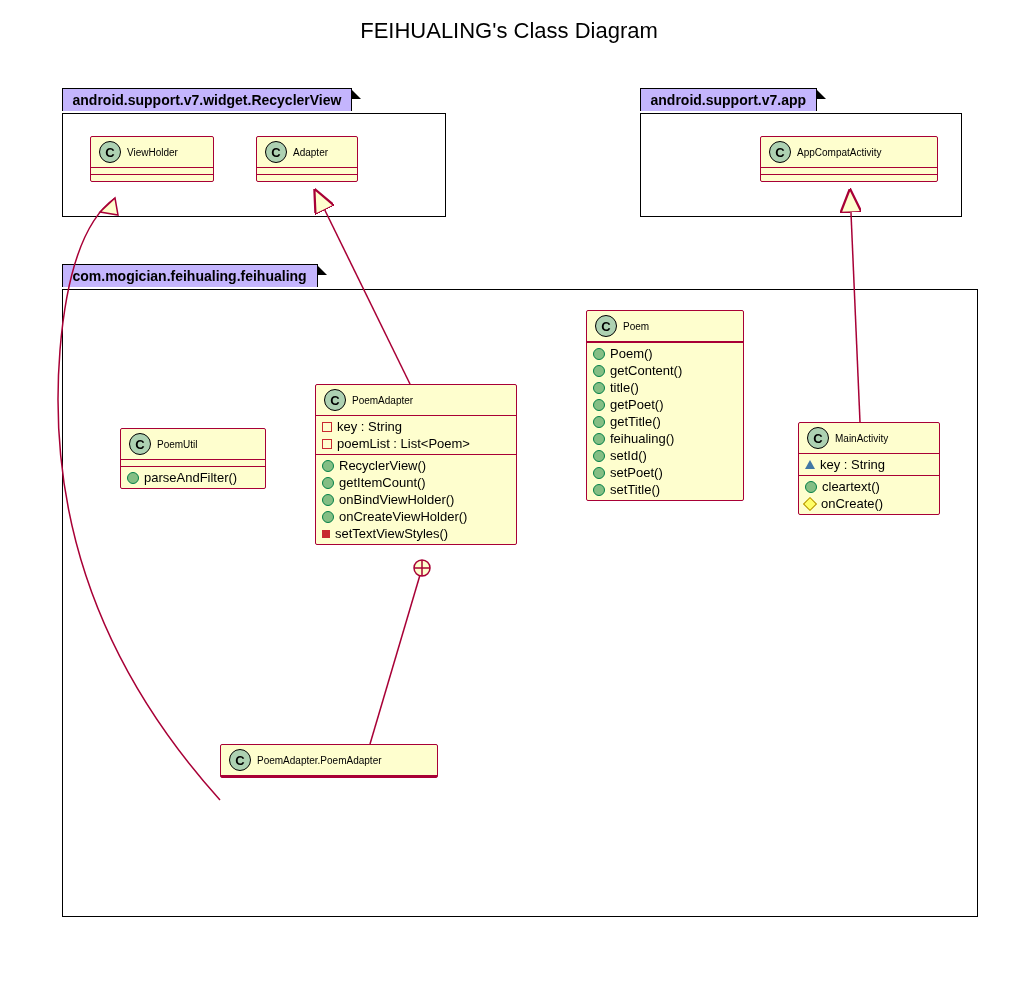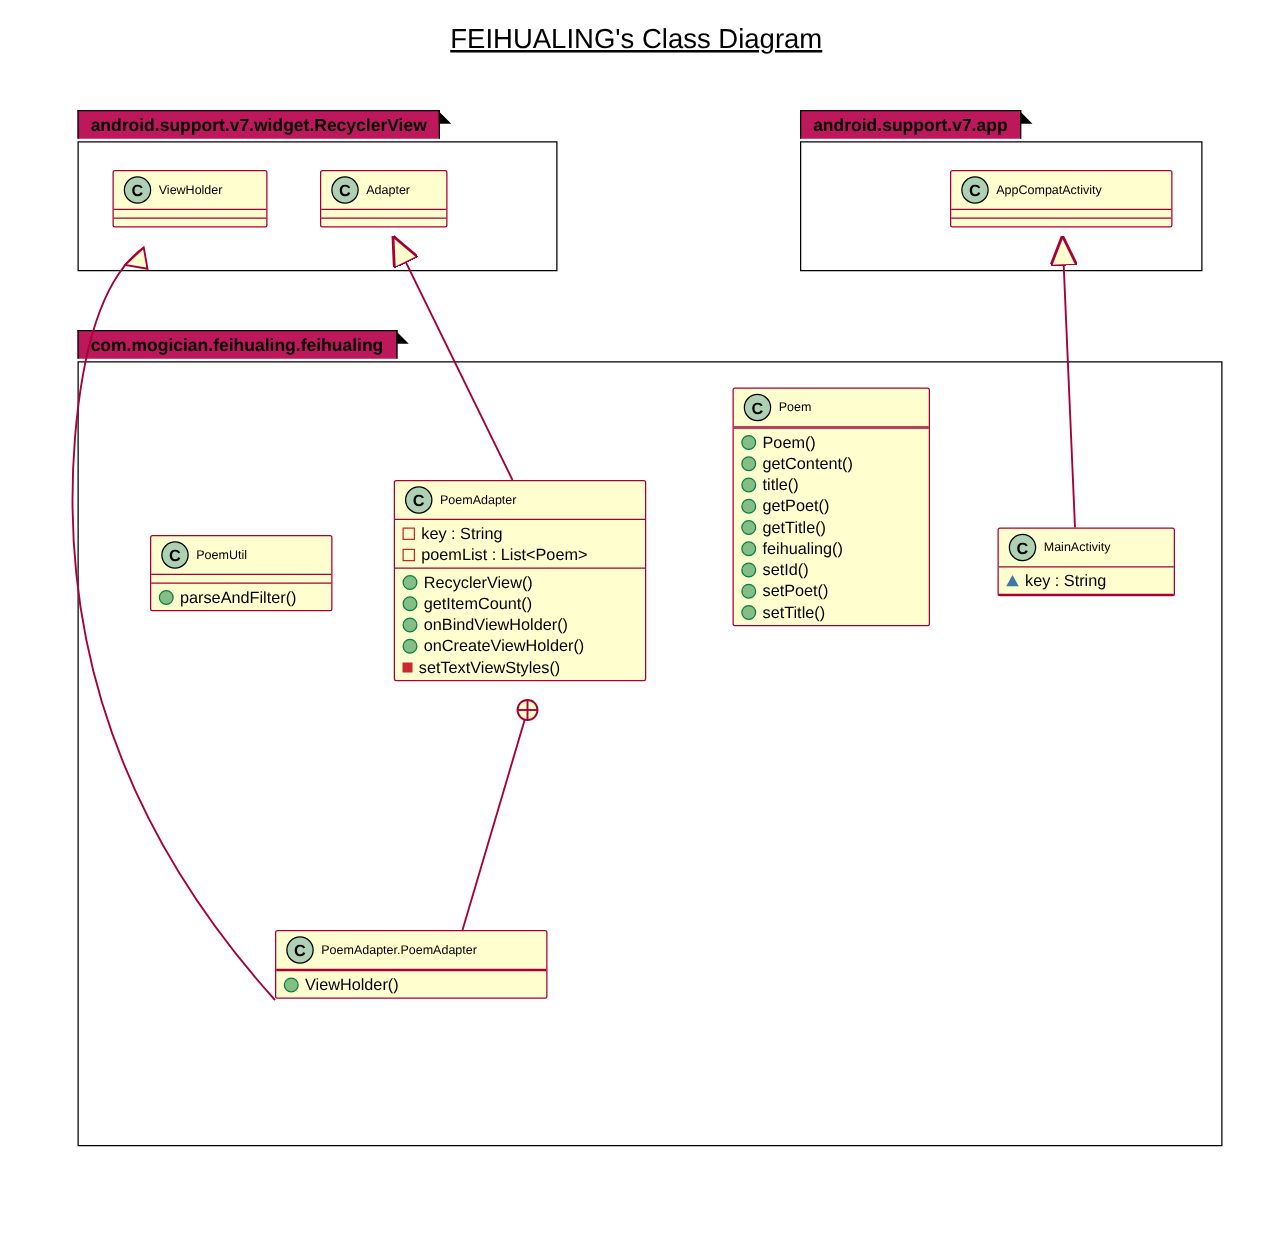--- a/index.html
+++ b/index.html
@@ -1,18 +1,18 @@
 <!DOCTYPE html>
 <html><head>
 <meta charset="utf-8">
 <style>
 body{margin:0;font-family:Arial,sans-serif;background:#fff;width:1018px;height:994px;position:relative}
-.title{position:absolute;top:18px;left:0;right:0;text-align:center;font-size:22px;text-decoration:underline}
+.title{position:absolute;top:18px;left:0;right:0;text-align:center;font-size:22px;}
 .pkg{position:absolute;border:1.5px solid #000}
-.pkg-tab{position:absolute;top:-26px;left:-1.5px;background:#be185d;border:1.5px solid #000;border-bottom:none;padding:3px 10px;font-weight:bold;font-size:14px}
+.pkg-tab{position:absolute;top:-26px;left:-1.5px;background:#c4b5fd;border:1.5px solid #000;border-bottom:none;padding:3px 10px;font-weight:bold;font-size:14px}
 .pkg-tab::after{content:'';position:absolute;right:-10px;top:0;border-top:10px solid transparent;border-left:10px solid #000}
 .class{position:absolute;background:#fefece;border:1.5px solid #a80036;border-radius:2px}
 .class-head{display:flex;align-items:center;padding:4px 8px;border-bottom:1.5px solid #a80036}
 .class-icon{width:20px;height:20px;border-radius:50%;background:#add1b2;border:1px solid #000;display:flex;align-items:center;justify-content:center;font-weight:bold;font-size:13px;margin-right:6px;flex-shrink:0}
 .class-name{font-size:10px}
 .sep{border-top:1.5px solid #a80036;height:0}
 .members{padding:2px 6px}
 .members.empty{padding:3px}
 .member{display:flex;align-items:center;font-size:13px;padding:1px 0}
 .m-icon{width:10px;height:10px;margin-right:5px;flex-shrink:0}
@@ -176,34 +176,38 @@
       <div class="class-icon">C</div>
       <div class="class-name">MainActivity</div>
     </div>
   <div class="members">
     <div class="member">
         <div class="m-icon" style="width:0;height:0;border-left:5px solid transparent;border-right:5px solid transparent;border-bottom:9px solid #4177a5;margin-right:5px"></div>
         <span>key : String</span>
       </div>
   </div>
   <div class="sep"></div>
+  <div class="members">
+    <div class="member">
+        <div class="m-icon m-pub"></div>
+        <span>cleartext()</span>
+      </div>
+    <div class="member">
+        <div class="m-icon m-prot"></div>
+        <span>onCreate()</span>
+      </div>
+  </div>
 </div>
 
 <div class="class" style="left:220px;top:744px;width:216px">
   <div class="class-head">
       <div class="class-icon">C</div>
       <div class="class-name">PoemAdapter.PoemAdapter</div>
     </div>
   <div class="sep"></div>
-  <div class="members">
-    <div class="member">
-        <div class="m-icon m-pub"></div>
-        <span>ViewHolder()</span>
-      </div>
-  </div>
 </div>
 
 <svg width="1018" height="994">
   <defs>
     <marker id="tri" markerWidth="16" markerHeight="14" refX="15" refY="7" orient="auto">
         <path d="M0,0 L16,7 L0,14 Z" fill="#fefece" stroke="#a80036" stroke-width="1.5"></path>
       </marker>
   </defs>
 
   <line x1="410" y1="384" x2="315" y2="190" stroke="#a80036" stroke-width="1.5" marker-end="url(#tri)"></line>

